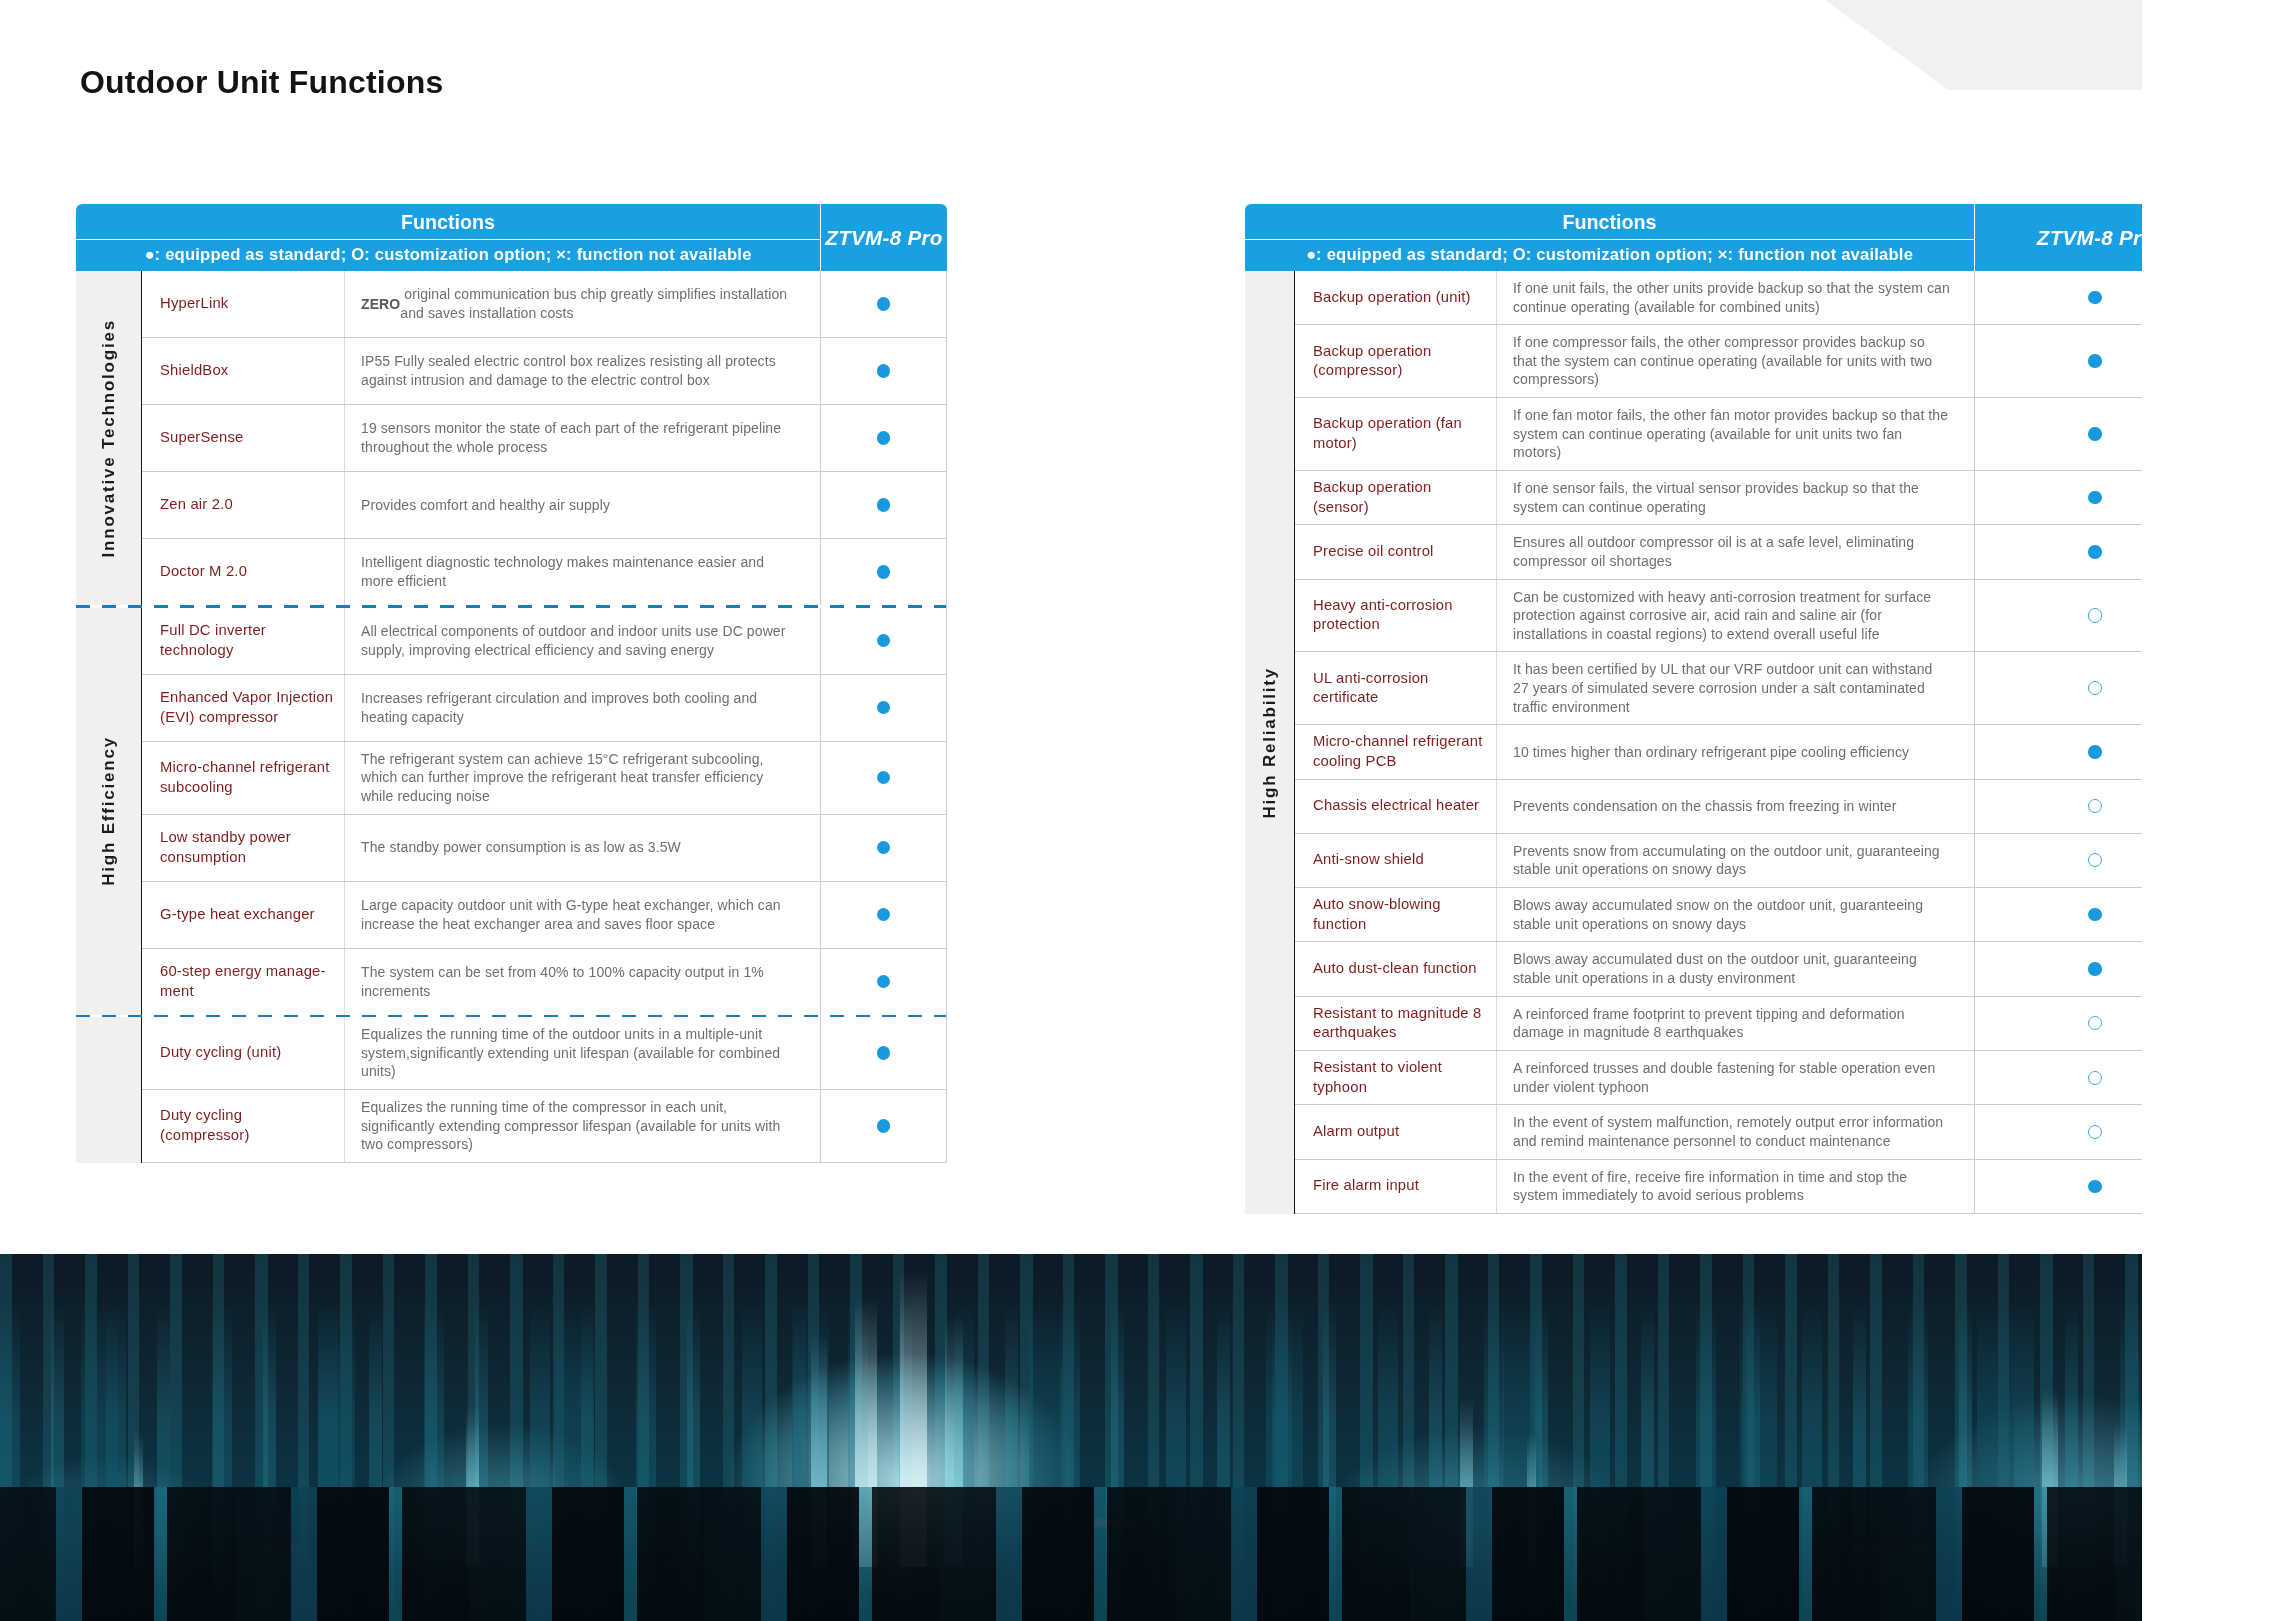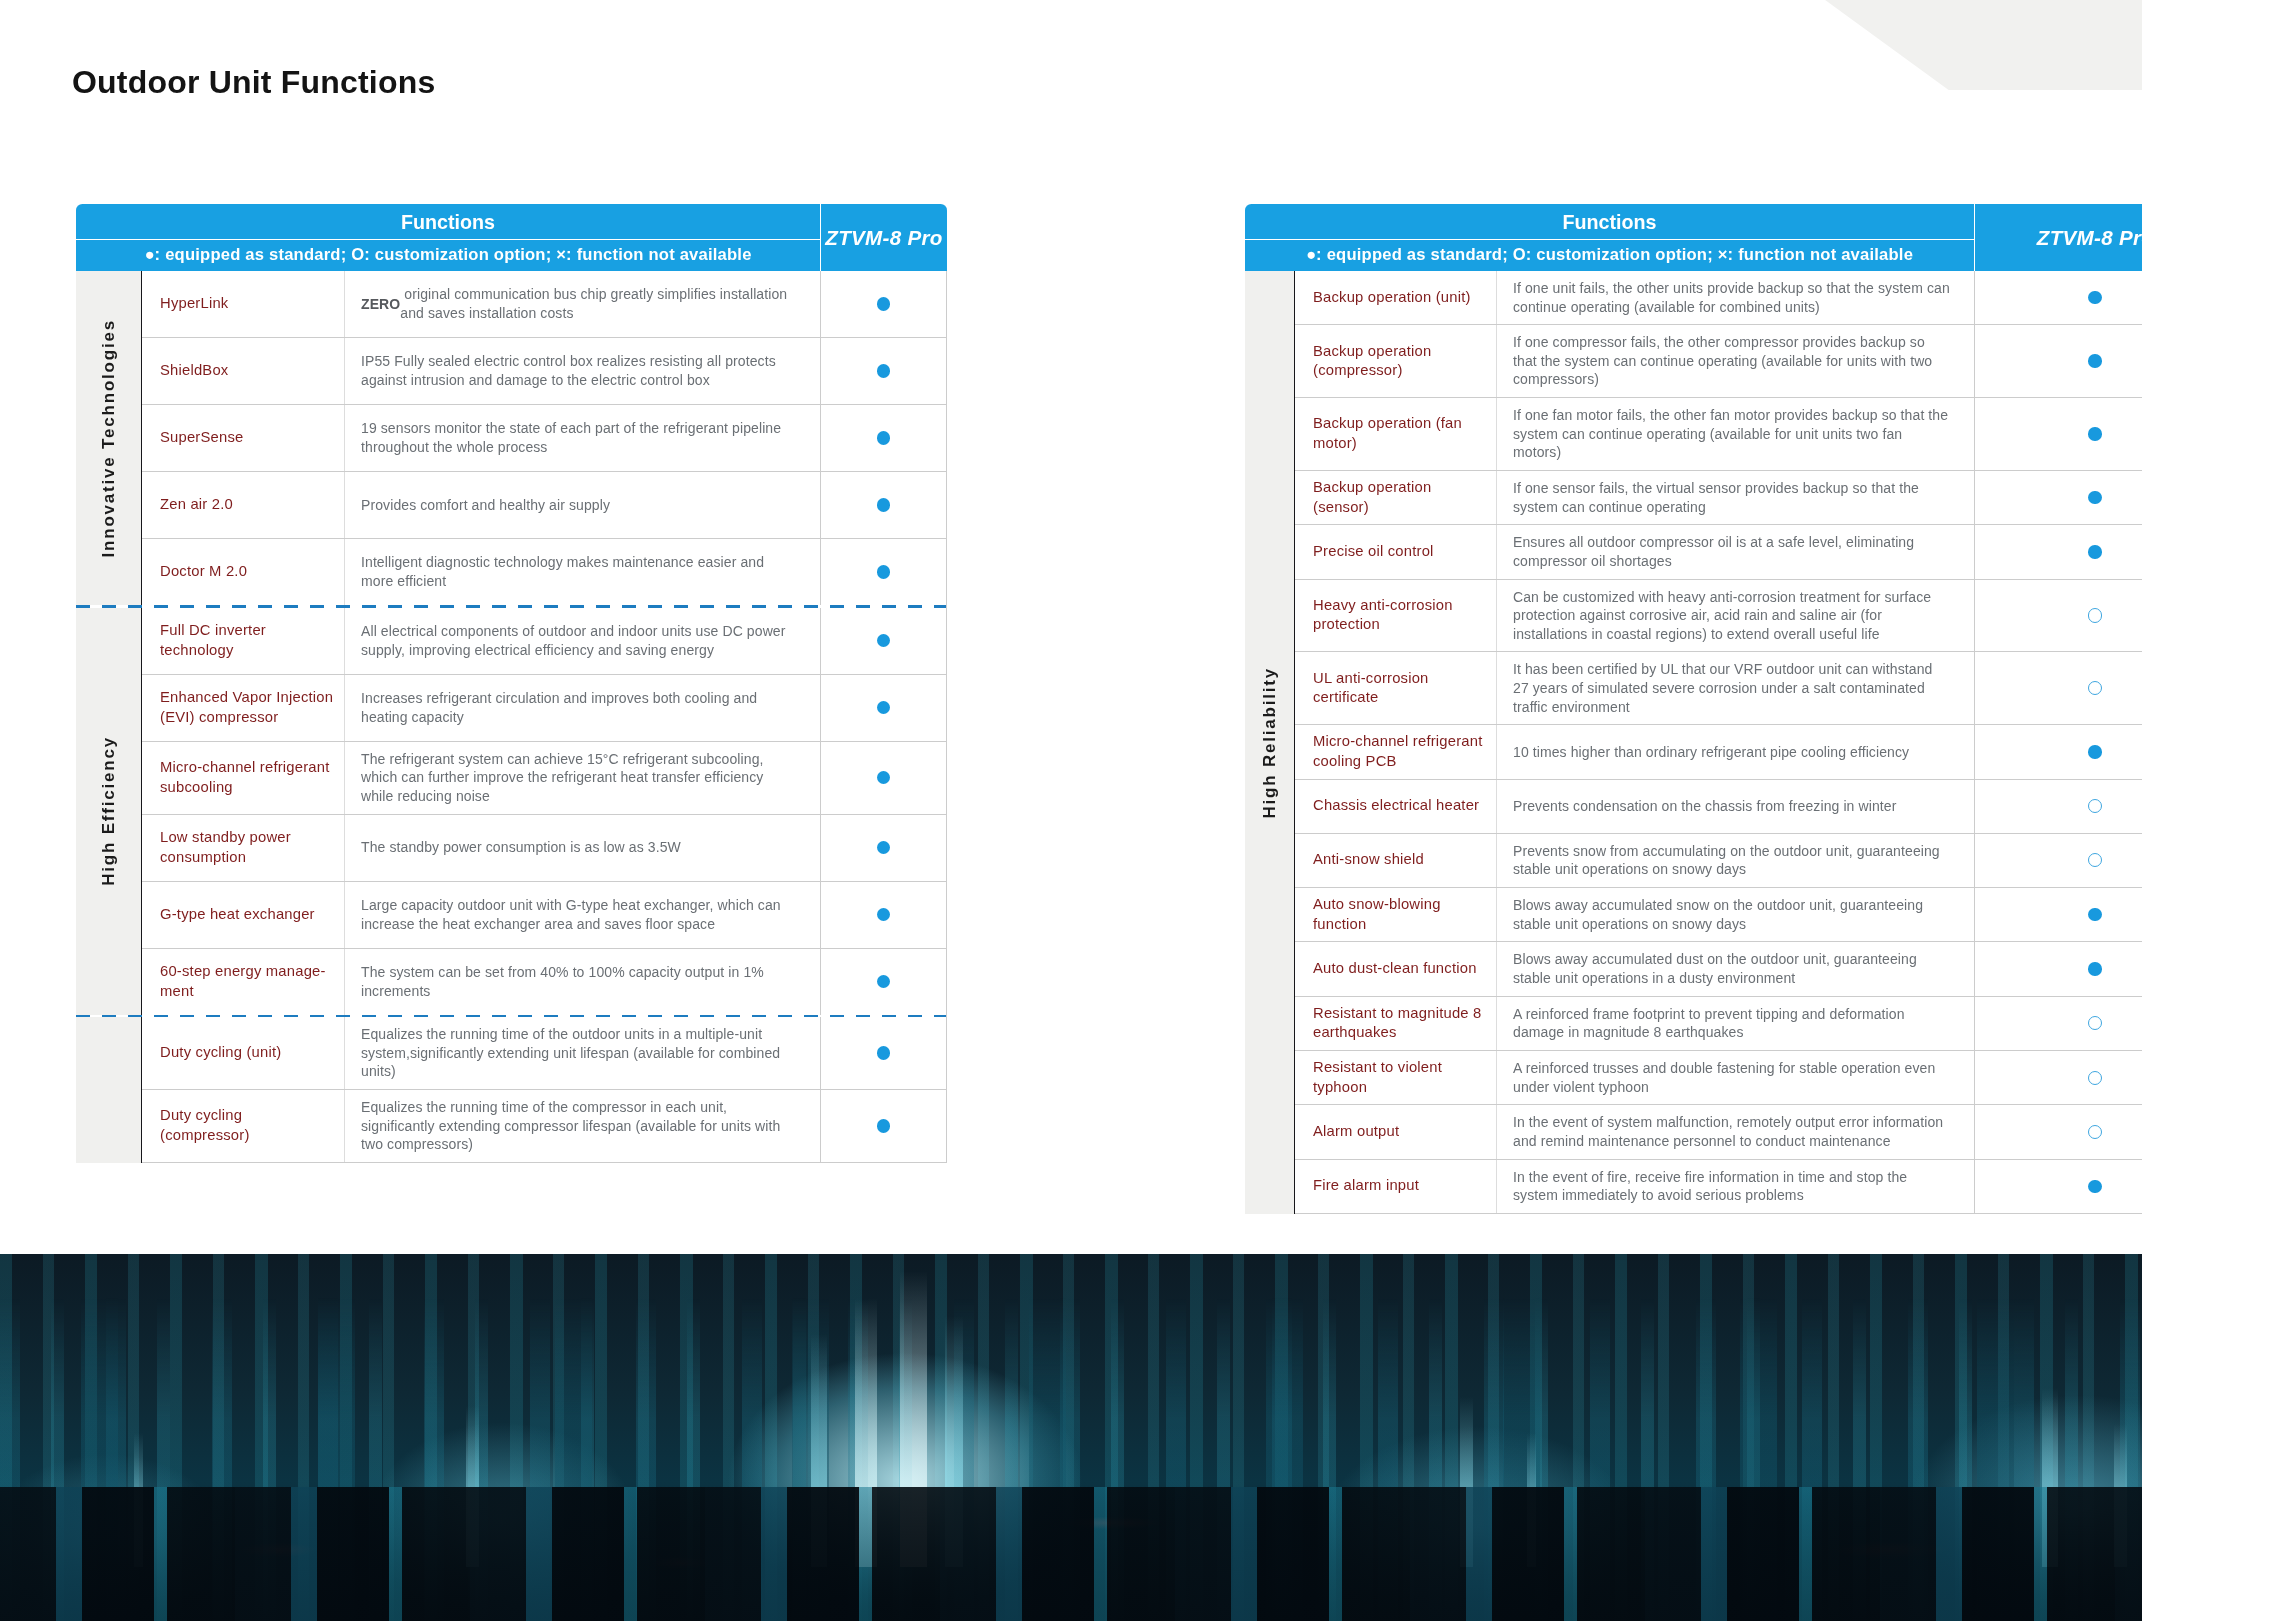--- a/index.html
+++ b/index.html
@@ -4,21 +4,21 @@
 <style>
   html,body{margin:0;padding:0;background:#fff;}
   .page{position:relative;width:2142px;height:1621px;background:#ffffff;overflow:hidden;
         font-family:"Liberation Sans", sans-serif;}
 
   
   .corner{position:absolute;left:1818px;top:0;width:475px;height:90px;background:#f1f1ef;
           clip-path:polygon(1.5% 0,100% 0,100% 100%,27.5% 100%);}
   .pagenum{position:absolute;right:29px;top:32px;font-size:24px;font-weight:600;color:#222;letter-spacing:0.9px;}
 
-  .title{position:absolute;left:72px;top:64px;margin:0;font-size:32px;font-weight:700;color:#141414;letter-spacing:0.2px;}
+  .title{position:absolute;left:80px;top:64px;margin:0;font-size:32px;font-weight:700;color:#141414;letter-spacing:0.2px;}
 
   
   .ftable{position:absolute;top:204px;box-sizing:border-box;}
   .t-left{left:76px;width:871px;}
   .t-right{left:1245px;width:971px;}
 
   .thead{display:flex;border-radius:6.3px 6.3px 0 0;overflow:hidden;}
   .thead-left{flex:1;display:flex;flex-direction:column;background:var(--accent,#18A0E2);border-right:1.8px solid #fff;}
   .th-functions{height:36px;line-height:36px;text-align:center;color:#fff;font-weight:700;font-size:19.7px;
                 border-bottom:1.8px solid #fff;box-sizing:border-box;}

